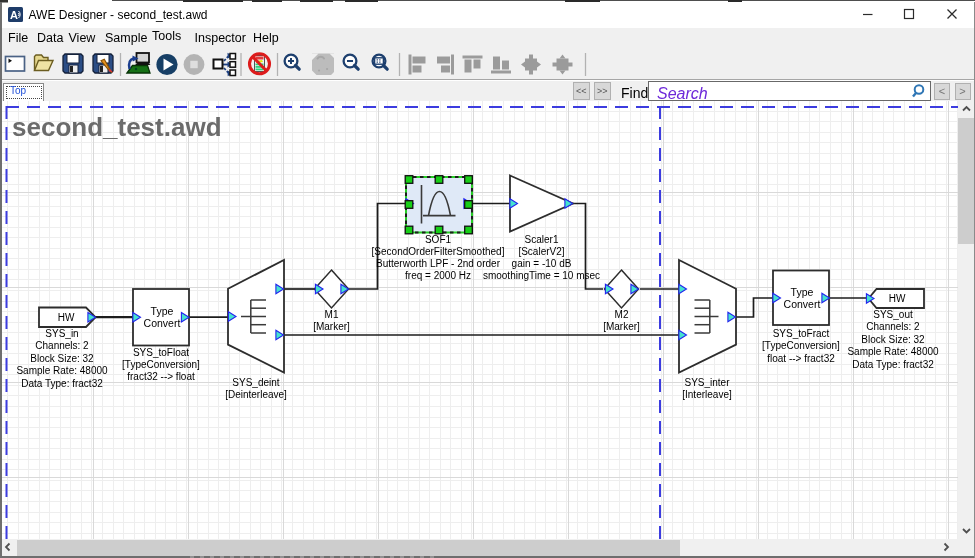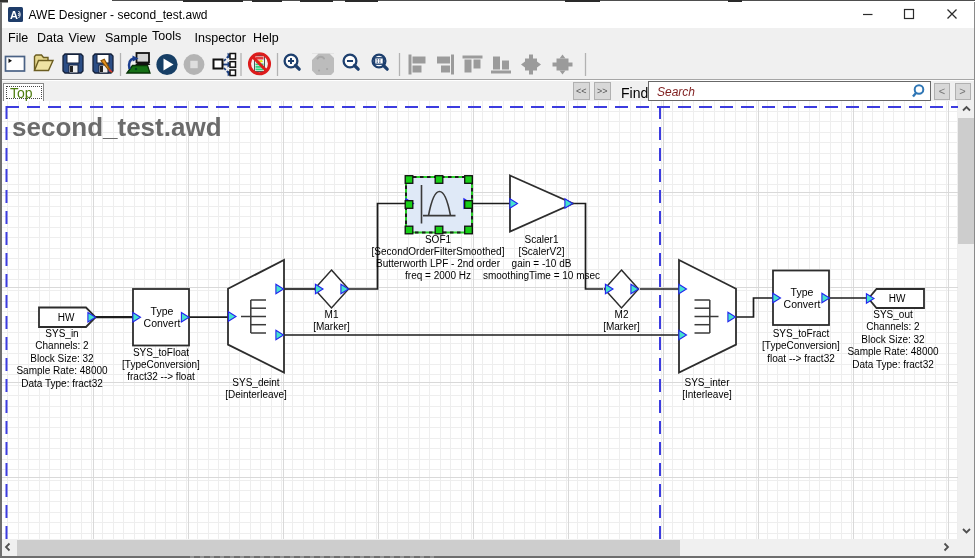--- a/index.html
+++ b/index.html
@@ -108,26 +108,26 @@
 <rect x="525" y="58.5" width="12" height="12" fill="#9b9b9b"></rect>
 <path d="M521,64.5 l4,-3 v6 Z M541,64.5 l-4,-3 v6 Z" fill="#9b9b9b"></path>
 <rect x="552.5" y="62.5" width="20" height="4" fill="#9b9b9b"></rect>
 <rect x="556.5" y="58.5" width="12" height="12" fill="#9b9b9b"></rect>
 <path d="M562.5,54.5 l-3,4 h6 Z M562.5,74.5 l-3,-4 h6 Z" fill="#9b9b9b"></path>
 </g>
   </svg>
 <div class="abs" style="left:0;top:81px;width:975px;height:20px;background:#f0f0f0"></div>
 <div class="abs" style="left:3px;top:83px;width:41px;height:18px;background:#fff;border:1px solid #898989;border-bottom:none"></div>
 <div class="abs" style="left:5.5px;top:85.5px;width:36px;height:13px;border:1px dotted #444"></div>
-<div class="abs" style="left:10px;top:85px;font-size:14px;color:#4d7c0f">Top</div>
+<div class="abs" style="left:10px;top:85px;font-size:10px;color:#1d4ed8">Top</div>
 <div class="abs" style="left:573px;top:82px;width:16.5px;height:18px;background:#d8d8d8;border:1px solid #b0b0b0;font-size:9px;color:#555;text-align:center;line-height:17px">&lt;&lt;</div>
 <div class="abs" style="left:594px;top:82px;width:16.5px;height:18px;background:#d8d8d8;border:1px solid #b0b0b0;font-size:9px;color:#555;text-align:center;line-height:17px">&gt;&gt;</div>
 <div class="abs" style="left:621px;top:84.5px;font-size:14px;color:#000">Find:</div>
 <div class="abs" style="left:647.5px;top:81px;width:283px;height:19.5px;background:#fff;border:1.5px solid #686868"></div>
-<div class="abs" style="left:657px;top:84.5px;font-size:12px;font-style:italic;color:#7f1d1d">Search</div>
+<div class="abs" style="left:657px;top:84.5px;font-size:16px;font-style:italic;color:#6d28d9">Search</div>
 <svg class="abs" style="left:908px;top:81px" width="22" height="20" viewBox="0 0 22 20">
  <circle cx="11" cy="8.5" r="4.3" fill="none" stroke="#2f76b5" stroke-width="2"></circle>
  <line x1="8" y1="12" x2="5" y2="15.5" stroke="#2f76b5" stroke-width="2.4"></line>
 </svg>
 <div class="abs" style="left:934px;top:82.5px;width:16px;height:17.5px;background:#d8d8d8;border:1px solid #b0b0b0;font-size:11px;color:#777;text-align:center;line-height:15px">&lt;</div>
 <div class="abs" style="left:954.5px;top:82.5px;width:16px;height:17.5px;background:#d8d8d8;border:1px solid #b0b0b0;font-size:11px;color:#777;text-align:center;line-height:15px">&gt;</div>
 <svg class="abs" style="left:1px;top:101px" width="957" height="438" viewBox="1 101 957 438">
 <rect x="1" y="101" width="957" height="438" fill="#fff"></rect>
 <line x1="7.5" y1="101" x2="7.5" y2="539" stroke="#eeeeee" stroke-width="1"></line>
 <line x1="18.5" y1="101" x2="18.5" y2="539" stroke="#eeeeee" stroke-width="1"></line>

